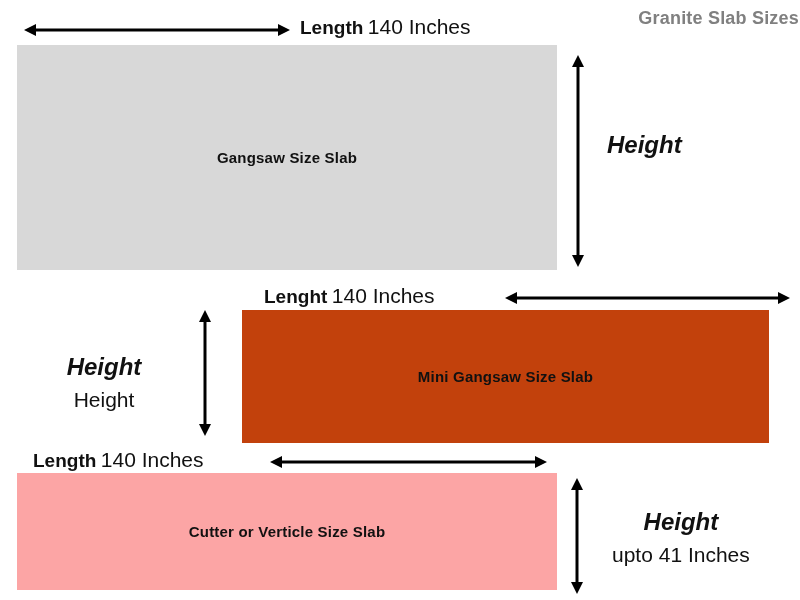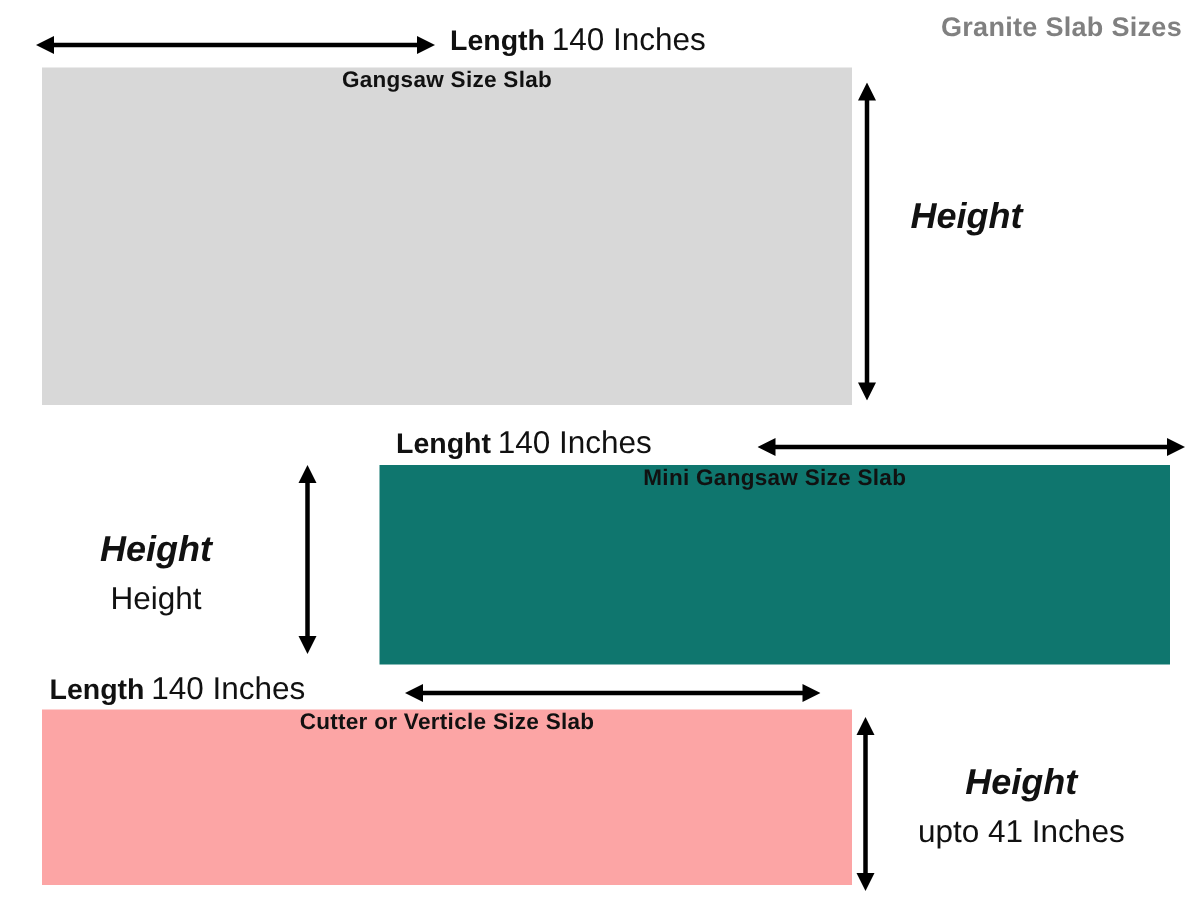--- a/index.html
+++ b/index.html
@@ -13,34 +13,34 @@
     height: 600px;
     background: #ffffff;
     font-family: "Liberation Sans", sans-serif;
     overflow: hidden;
   }
 
   
   .slab {
     position: absolute;
     display: flex;
+    align-items: center;
     justify-content: center;
-    margin-left: 11px;
   }
   .slab-label {
     font-family: "Liberation Sans", sans-serif;
     font-weight: bold;
     font-size: 15px;
     color: #111111;
     letter-spacing: 0.2px;
     white-space: nowrap;
   }
 
   #slab-gangsaw      { left: 17px;  top: 45px;  width: 540px; height: 225px; background: #d8d8d8; }
-  #slab-mini-gangsaw { left: 242px; top: 310px; width: 527px; height: 133px; background: #0f766e; }
+  #slab-mini-gangsaw { left: 242px; top: 310px; width: 527px; height: 133px; background: #c2410c; }
   #slab-cutter       { left: 17px;  top: 473px; width: 540px; height: 117px; background: #fca5a5; }
 
   
   .dim {
     position: absolute;
     white-space: nowrap;
     color: #111111;
   }
   .dim .kw {
     font-weight: bold;
@@ -73,21 +73,21 @@
   #arrow-mid-length    { left: 505px; top: 288px; width: 285px; height: 20px; }
   #arrow-bottom-length { left: 270px; top: 452px; width: 277px; height: 20px; }
 
   #arrow-right-height      { left: 568px; top: 55px;  width: 20px; height: 212px; }
   #arrow-left-height       { left: 195px; top: 310px; width: 20px; height: 126px; }
   #arrow-bottomright-height{ left: 567px; top: 478px; width: 20px; height: 116px; }
 
   
   #header-block {
     position: absolute;
-    right: 12px;
+    right: 1px;
     top: 8px;
     text-align: right;
     white-space: nowrap;
   }
   #brand-line-1 {
     font-family: "Liberation Sans", sans-serif;
     font-weight: bold;
     font-size: 18px;
     color: #808080;
     letter-spacing: 0.2px;

